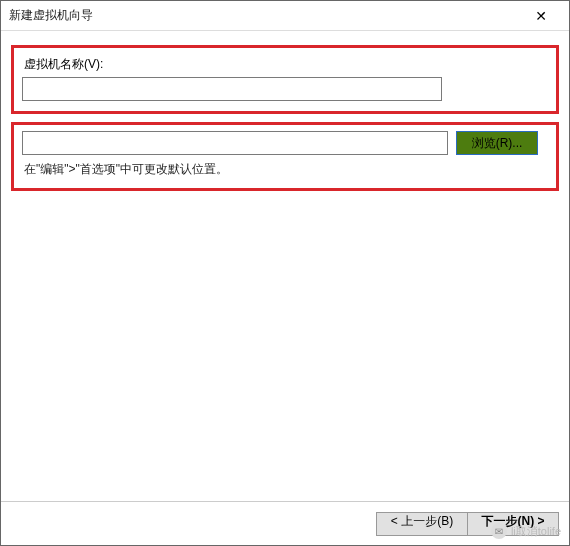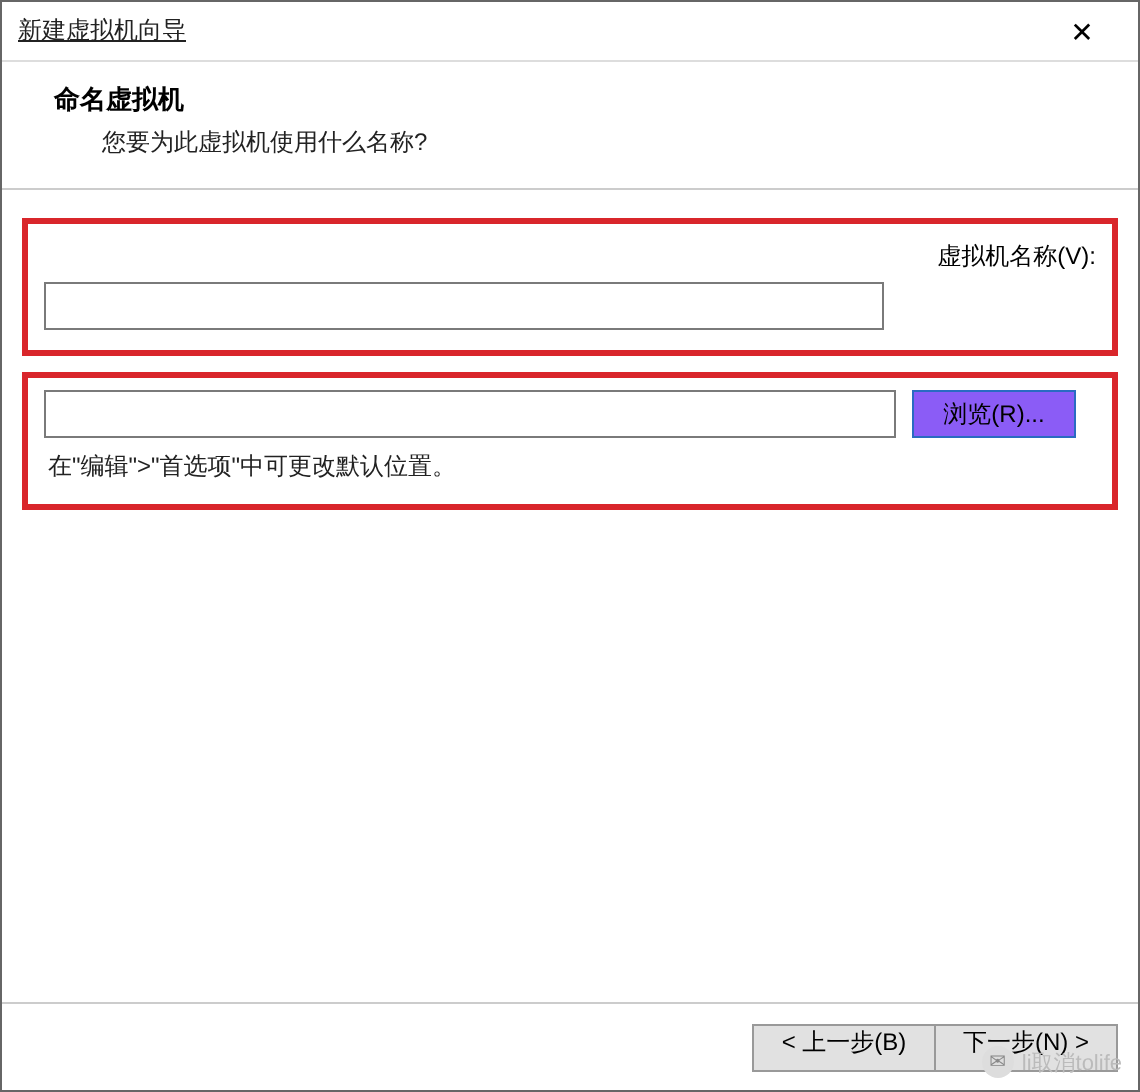--- a/index.html
+++ b/index.html
@@ -22,21 +22,20 @@
     display: flex;
     align-items: center;
     padding: 0 8px;
     background: #fff;
     border-bottom: 1px solid #ddd;
   }
   .titlebar .title {
     flex: 1;
     font-size: 12px;
     color: #222;
-    text-decoration: underline;
   }
   .close-btn {
     width: 40px;
     height: 100%;
     display: flex;
     align-items: center;
     justify-content: center;
     font-size: 14px;
     cursor: pointer;
     font-family: Arial, sans-serif;
@@ -63,36 +62,35 @@
   }
   .hl-box {
     border: 3px solid #d9262b;
     padding: 6px 8px 10px 8px;
     margin-bottom: 8px;
   }
   .field-label {
     font-size: 12px;
     color: #000;
     margin: 2px 0 4px 2px;
-    text-align: right;
   }
   .row { display: flex; align-items: center; gap: 8px; }
   .text-input {
     height: 24px;
     border: 1px solid #7a7a7a;
     background: #fff;
     padding: 2px 4px;
     font-size: 12px;
   }
   .text-input.full { width: 420px; }
   .text-input.loc { width: 426px; flex: 0 0 auto; }
   .browse-btn {
     width: 82px;
     height: 24px;
-    background: #8b5cf6;
+    background: #4d7c0f;
     border: 1px solid #2a6bc2;
     font-size: 12px;
     cursor: pointer;
     display:flex;align-items:center;justify-content:center;
   }
   .hint {
     font-size: 12px;
     color: #222;
     margin: 6px 0 0 2px;
   }
@@ -108,21 +106,21 @@
   .ft-btn {
     height: 24px;
     min-width: 92px;
     padding: 0 10px;
     background: #e1e1e1;
     border: 1px solid #999;
     font-size: 12px;
     cursor: pointer;
     display:flex;align-items:flex-start;justify-content:center;
   }
-  .ft-btn.next { margin-left: -1px; }
+  .ft-btn.next { margin-left: -1px; font-weight: bold; }
   .ft-btn.cancel { margin-left: 8px; }
   .watermark {
     position: absolute;
     right: 8px;
     bottom: 6px;
     display: flex;
     align-items: center;
     gap: 4px;
     color: #bbb;
     font-size: 11px;
@@ -139,24 +137,20 @@
 
 <div class="window">
 
   <div class="titlebar">
     <div class="title">新建虚拟机向导</div>
     <div class="close-btn">
       <span>✕</span>
     </div>
   </div>
 
-  <div class="header">
-    <div class="h-title">命名虚拟机</div>
-    <div class="h-sub">您要为此虚拟机使用什么名称?</div>
-  </div>
 
   <div class="content">
 
     <div class="hl-box">
       <div class="field-label">虚拟机名称(V):</div>
       <input class="text-input full" type="text" value="" style="">
     </div>
 
     <div class="hl-box">
       <div class="row">

